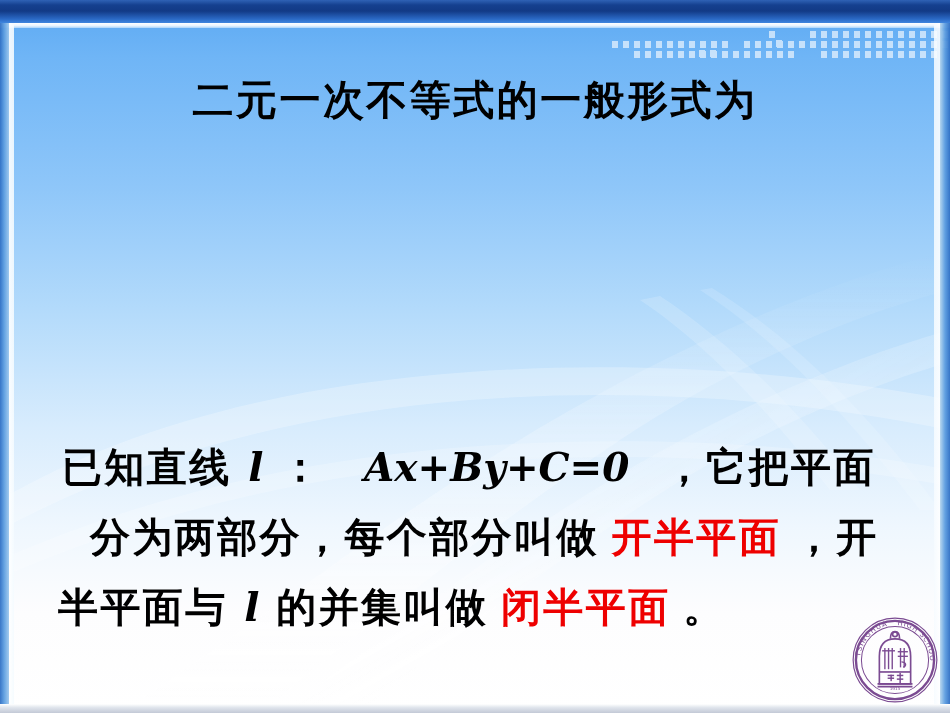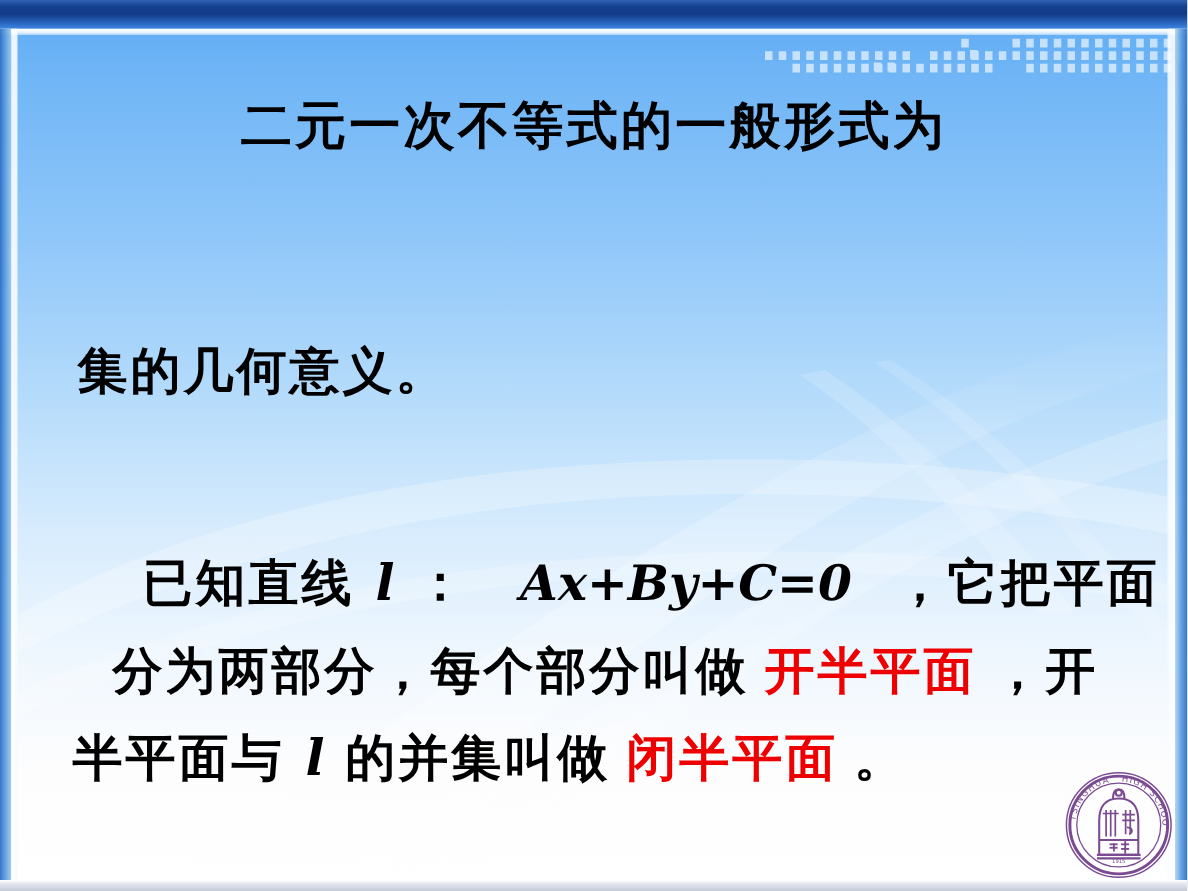--- a/index.html
+++ b/index.html
@@ -175,21 +175,21 @@
     font-size: 40px;
     line-height: 70px;
     white-space: nowrap;
   }
 
   .p1 { top: 262px; }
   .p1 .r1 { padding-left: 136px; }
   .p1 .r2 { padding-left: 62px; }
 
   .p2 { top: 432px; }
-  .p2 .r1 { padding-left: 114px; }
+  .p2 .r1 { padding-left: 62px; }
   .p2 .r2 { padding-left: 90px; }
   .p2 .r3 { padding-left: 58px; }
 
   .hl { color: #ee0000; }
 
   .var-l {
     font-family: "DejaVu Serif", "Liberation Serif", serif;
     font-style: italic;
     font-weight: bold;
     font-size: 40px;
@@ -335,21 +335,20 @@
   <div class="edge-bottom"></div>
 
   <div class="content">
 
     <div class="title-line">
       <span class="cn">二元一次不等式的一般形式为</span>
     </div>
 
 
     <div class="para p1">
-      <div class="row r2 cn">集的几何意义。</div>
     </div>
 
     <div class="para p2">
 
       <div class="row r1">
         <span class="cn">已知直线</span>
         <span class="var-l">l</span>
         <span class="cn">：</span>
         <span class="sp"></span>
         <span class="eq">Ax+By+C=0</span>

